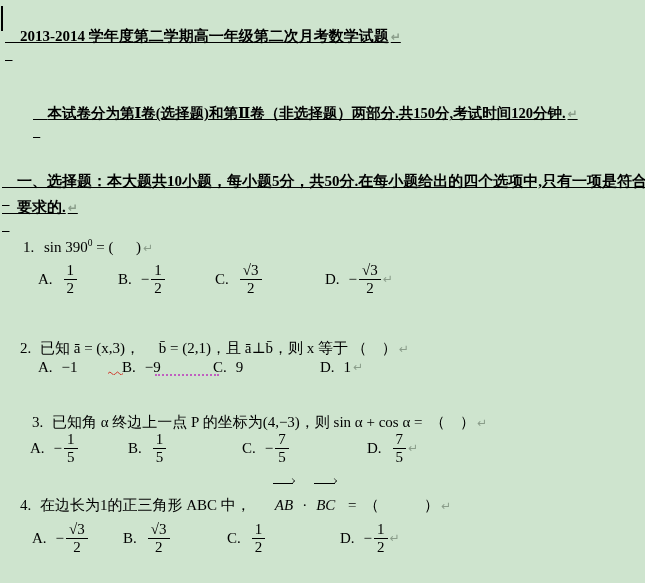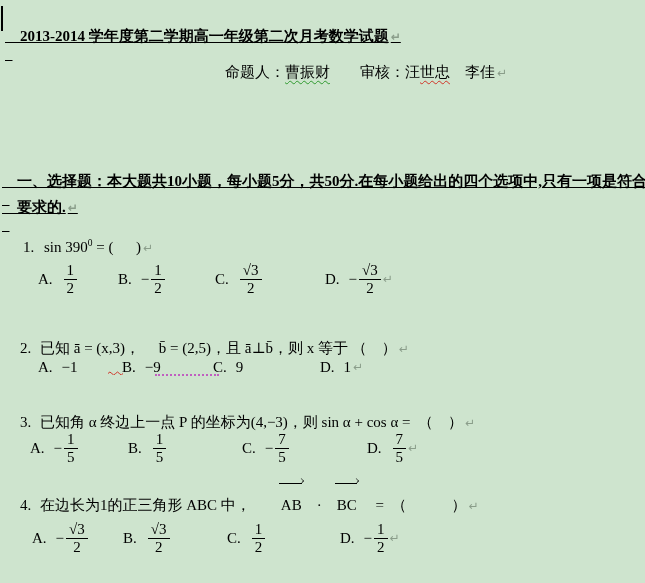--- a/index.html
+++ b/index.html
@@ -40,21 +40,21 @@
   .opt{position:absolute;top:0;height:100%;display:flex;align-items:center;}
   .optlabel{font-size:15px;margin-right:9px;}
   .optval{font-size:15px;}
   .sign{font-size:15px;margin-right:2px;}
   .frac{
     display:inline-flex;flex-direction:column;align-items:stretch;
     text-align:center;line-height:1.08;font-size:15px;
   }
   .frac .num{padding:0 3px;border-bottom:1px solid #000;}
   .frac .den{padding:0 3px;}
-  .vec{position:relative;padding:12px 2px;margin:0 13px;}
+  .vec{position:relative;font-style:italic;padding:12px 2px;margin:0 7px;}
   .vec::before{
     content:"";position:absolute;left:0;right:2px;top:-2px;
     border-top:1px solid #000;
   }
   .vec::after{
     content:"";position:absolute;right:0;top:-4px;width:4px;height:4px;
     border-top:1px solid #000;border-right:1px solid #000;
     transform:rotate(45deg) scale(0.8,0.55);transform-origin:top right;
   }
   sup{font-size:9.5px;}
@@ -68,24 +68,24 @@
 <body>
 
 <div class="page">
 
   <div class="cursor"></div>
 
   <div class="line b fs15" style="left:5px;top:9px">
     <span>2013-2014 学年度第二学期高一年级第二次月考数学试题</span><span class="pmark">↵</span>
   </div>
 
-  <div class="line fs15" style="left:210px;top:45px">
-    <span>命题人：</span><span class="wavy-green">曹振财</span><span>　　</span><span>审核：</span><span>汪</span><span class="wavy-red">世忠</span><span>　</span><span>李佳</span><span class="pmark">↵</span>
-  </div>
-
+
+  <div class="line b fs14" style="left:33px;top:88px">
+    <span>本试卷分为第Ⅰ卷(选择题)和第Ⅱ卷（非选择题）两部分.共150分,考试时间120分钟.</span><span class="pmark">↵</span>
+  </div>
 
 
   <div class="line b fs15" style="left:2px;top:154px">
     <span>一、选择题：本大题共10小题，每小题5分，共50分.在每小题给出的四个选项中,只有一项是符合题目</span>
   </div>
   <div class="line b fs15" style="left:2px;top:180px">
     <span>要求的.</span><span class="pmark">↵</span>
   </div>
 
   <div class="line fs15" style="left:8px;top:220px">
@@ -122,21 +122,21 @@
         <span class="sign">−</span>
         <span class="frac">
           <span class="num">√3</span>
           <span class="den">2</span>
         </span>
         <span class="pmark">↵</span>
     </span>
   </div>
 
   <div class="line fs15" style="left:5px;top:321px">
-    <span class="qnum">2.</span><span>已知 ā = (x,3)，　 b̄ = (2,5)，且 ā⊥b̄，则 x 等于 （　）</span><span class="pmark">↵</span>
+    <span class="qnum">2.</span><span>已知 ā = (x,3)，　 b̄ = (2,1)，且 ā⊥b̄，则 x 等于 （　）</span><span class="pmark">↵</span>
   </div>
 
   <div class="row" style="top:356px;height:22px">
     <span class="opt" style="left:38px">
       <span class="optlabel">A.</span>
         <span class="optval">−1</span>
     </span>
     <span class="opt" style="left:122px">
       <span class="optlabel">B.</span>
         <span class="optval">−9</span>
@@ -150,21 +150,21 @@
         <span class="optval">1</span>
         <span class="pmark">↵</span>
     </span>
   </div>
 
   <svg class="squiggle" width="15" height="5" viewBox="0 0 15 5">
     <path d="M0,3.5 Q1.9,0.5 3.8,3.5 T7.6,3.5 T11.4,3.5 T15,3.5" stroke="#d03428" stroke-width="1" fill="none"></path>
   </svg>
   <div class="dotted-underline"></div>
 
-  <div class="line fs15" style="left:5px;top:395px">
+  <div class="line fs15" style="left:17px;top:395px">
     <span class="qnum">3.</span><span>已知角 α 终边上一点 P 的坐标为(4,−3)，则 sin α + cos α =  （　）</span><span class="pmark">↵</span>
   </div>
 
   <div class="row" style="top:424px;height:48px">
     <span class="opt" style="left:30px">
       <span class="optlabel">A.</span>
         <span class="sign">−</span>
         <span class="frac">
           <span class="num">1</span>
           <span class="den">5</span>

